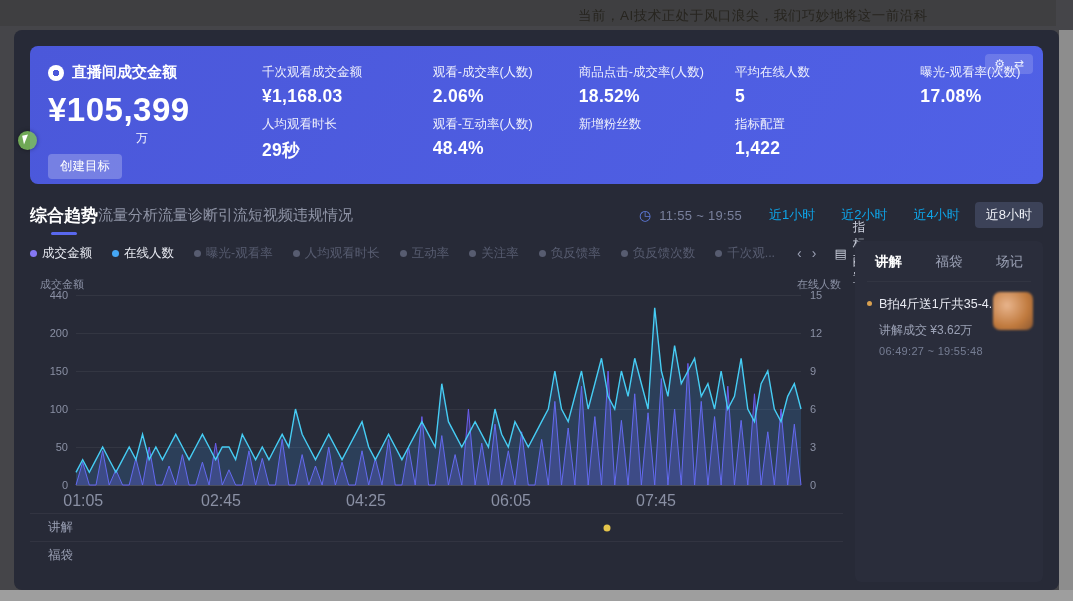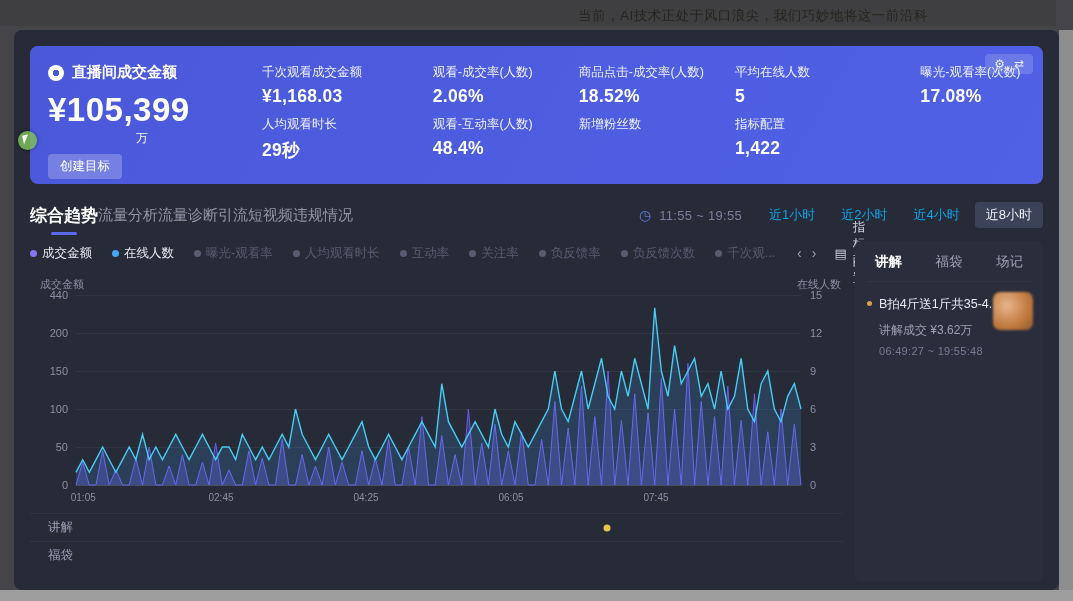--- a/index.html
+++ b/index.html
@@ -59,21 +59,21 @@
   .config-icon{font-size:13px;color:#ccd0dd}
 
   .chart-wrap{position:relative;height:238px;margin-top:10px;flex:none}
   .axis-title-left{position:absolute;left:10px;top:2px;font-size:11px;color:#8a90a4}
   .axis-title-right{position:absolute;right:2px;top:2px;font-size:11px;color:#8a90a4}
   .plot{position:absolute;left:46px;right:42px;top:20px;bottom:28px}
   .gridline{position:absolute;left:0;right:0;height:1px;background:rgba(255,255,255,.06)}
   .gridline.base{background:rgba(140,150,180,.35)}
   .tick-l{position:absolute;right:calc(100% + 8px);transform:translateY(-50%);font-size:11px;color:#8a90a4}
   .tick-r{position:absolute;left:calc(100% + 9px);transform:translateY(-50%);font-size:11px;color:#8a90a4}
-  .x-label{position:absolute;top:calc(100% + 7px);transform:translateX(-50%);font-size:10px;color:#8a90a4}
+  .x-label{position:absolute;top:calc(100% + 7px);transform:translateX(-50%);font-size:16px;color:#8a90a4}
   .plot svg{position:absolute;inset:0;width:100%;height:100%;overflow:visible}
 
   .lane{height:27px;display:flex;align-items:center;border-top:1px solid rgba(255,255,255,.05);
         color:#9aa0b4;font-size:12.5px;padding-left:18px;position:relative;flex:none}
   .lane-dot{position:absolute;left:71%;top:50%;transform:translate(-50%,-50%);
             width:7px;height:7px;border-radius:50%;background:#e5c54b}
 
   
   .side-panel{width:188px;flex:none;background:#2a2d3b;border-radius:6px;padding:12px 12px;box-sizing:border-box}
   .sp-tabs{display:flex;justify-content:space-between;padding:0 8px 10px;font-size:13.5px;color:#9aa0b4;

